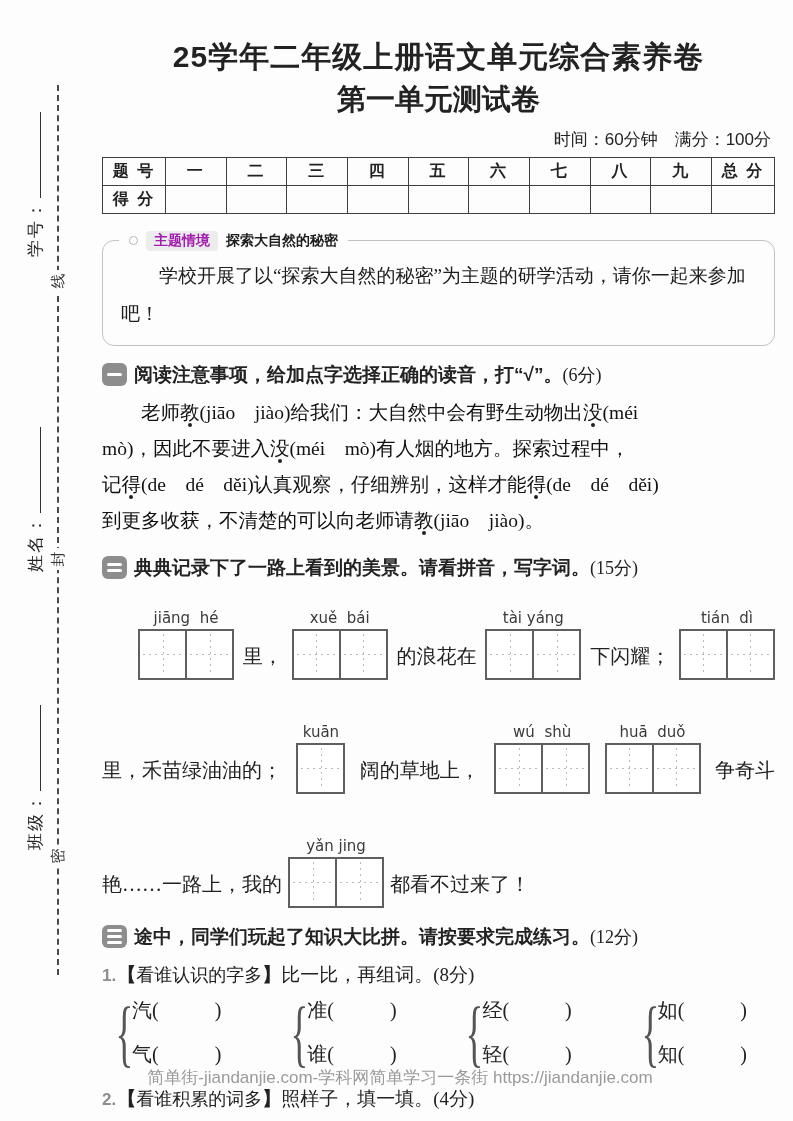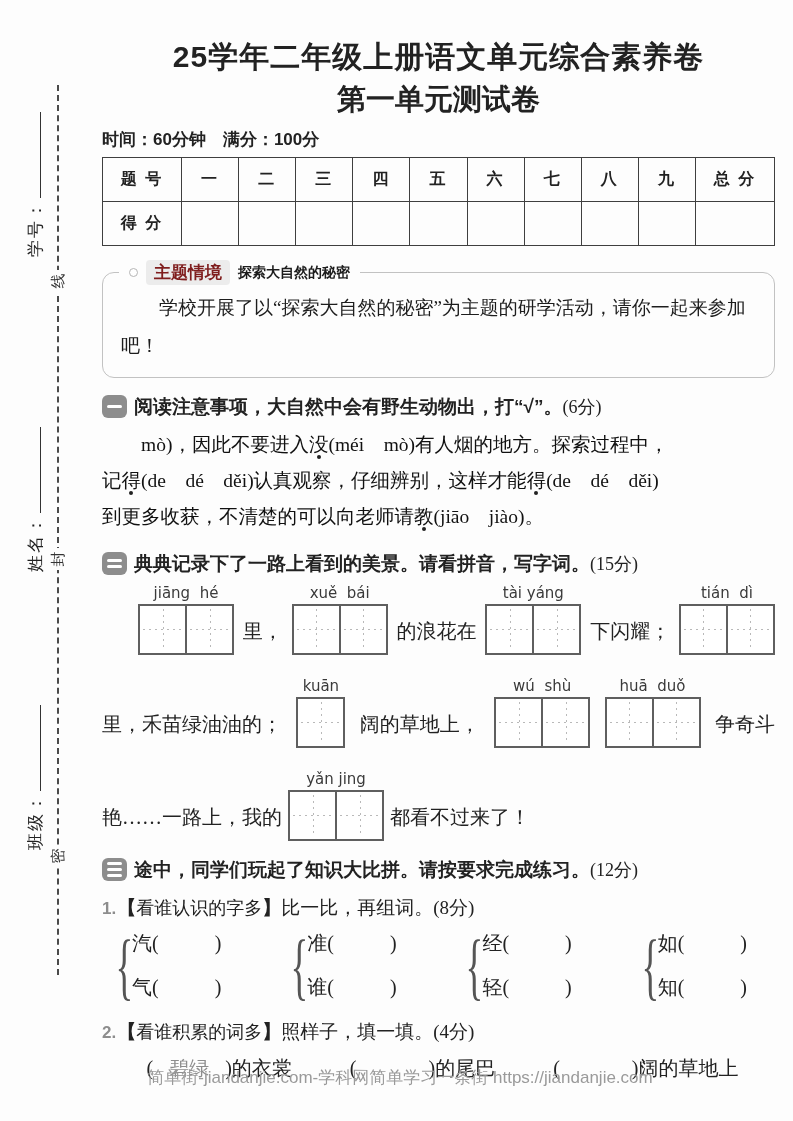--- a/index.html
+++ b/index.html
@@ -20,35 +20,35 @@
     white-space:nowrap;font-size:17px;color:#222;letter-spacing:2px;
     font-family:"Liberation Sans",sans-serif;}
   .margin-field .uline{display:inline-block;width:86px;border-bottom:1.5px solid #333;
     height:14px;margin-left:2px;}
 
   
   .content{position:absolute;left:102px;top:0;width:673px;}
   .title{margin:38px 0 0 0;text-align:center;font-size:30px;line-height:1.25;
     font-weight:700;letter-spacing:1px;}
   .subtitle{margin:4px 0 0 0;text-align:center;font-size:29px;font-weight:700;}
-  .meta{margin-top:8px;font-size:17px;font-weight:700;padding-right:4px;}
+  .meta{margin-top:8px;text-align:right;font-size:17px;font-weight:400;padding-right:4px;}
 
   table.score{border-collapse:collapse;width:100%;margin-top:6px;table-layout:fixed;}
   table.score td{border:1.5px solid #3f3f3f;height:27px;text-align:center;
-    font-size:16px;font-weight:600;letter-spacing:2px;padding:8px;}
+    font-size:16px;font-weight:600;letter-spacing:2px;padding:0;}
   table.score td.lab{width:62px;}
 
   
   .theme-box{position:relative;margin-top:26px;border:1.5px solid #c2c2c2;
     border-radius:12px;padding:16px 18px 12px 18px;}
   .theme-head{position:absolute;top:-15px;left:16px;height:30px;display:flex;
     align-items:center;gap:8px;background:#fdfdfd;padding:0 10px;}
   .theme-circle{width:7px;height:7px;border:1.5px solid #b5b5b5;border-radius:50%;
     background:#fff;}
-  .theme-badge{background:#ececec;color:#7f1d1d;font-weight:700;font-size:17px;
+  .theme-badge{background:#ececec;color:#a21caf;font-weight:700;font-size:14px;
     padding:1px 8px;border-radius:4px;}
   .theme-title{font-size:14px;font-weight:700;color:#1d1d1d;}
   .theme-body{font-size:19px;line-height:38px;text-indent:2em;color:#1d1d1d;}
 
   
   .sec-header{display:flex;align-items:flex-start;gap:7px;margin-top:15px;}
   .sec-icon{flex:0 0 auto;width:25px;height:23px;margin-top:2px;background:#8d8d8d;
     border-radius:6px;display:flex;flex-direction:column;justify-content:center;
     align-items:center;gap:3px;}
   .sec-icon i{display:block;width:15px;height:3px;background:#fff;border-radius:1.5px;}
@@ -62,21 +62,21 @@
   .dot{position:relative;}
   .dot::after{content:"";position:absolute;left:50%;bottom:-4px;width:4px;height:4px;
     border-radius:50%;background:#222;transform:translateX(-50%);}
 
   
   .pinrow{display:flex;align-items:flex-end;margin-top:6px;}
   .pinrow.justify{justify-content:space-between;}
   .pinrow.indent{padding-left:36px;}
   .pinrow.gap{gap:6px;}
   .pinrow + .pinrow{margin-top:22px;}
-  .grid-group{display:flex;flex-direction:column;align-items:center;}
+  .grid-group{display:flex;flex-direction:column;align-items:center;margin-top:21px;}
   .pinyin{font-family:"DejaVu Sans",sans-serif;font-size:15px;color:#3a3a3a;
     white-space:pre;margin-bottom:2px;}
   .wgrid{display:flex;border:2px solid #5f5f5f;background:#fff;}
   .cell{width:45px;height:47px;position:relative;}
   .cell + .cell{border-left:2px solid #5f5f5f;}
   .cell::before{content:"";position:absolute;left:50%;top:3px;bottom:3px;width:1px;
     background:repeating-linear-gradient(to bottom,#b9b9b9 0 2px,transparent 2px 6px);}
   .cell::after{content:"";position:absolute;top:50%;left:3px;right:3px;height:1px;
     background:repeating-linear-gradient(to right,#b9b9b9 0 2px,transparent 2px 6px);}
   .inline-text{font-family:"Liberation Serif",serif;font-size:20px;padding-bottom:10px;
@@ -159,23 +159,24 @@
       <span class="theme-badge">主题情境</span>
       <span class="theme-title">探索大自然的秘密</span>
     </div>
     <div class="theme-body kai">学校开展了以“探索大自然的秘密”为主题的研学活动，请你一起来参加吧！</div>
   </div>
 
   <div class="sec-header">
     <span class="sec-icon">
         <i></i>
       </span>
-    <div class="sec-head-text"><span>阅读注意事项，大自然中会有野生动物出，打“√”。</span><span class="sec-score">(6分)</span></div>
+    <div class="sec-head-text"><span>阅读注意事项，给加点字选择正确的读音，打“√”。</span><span class="sec-score">(6分)</span></div>
   </div>
   <div class="para kai">
+      <div class="line"><span>老师</span><span class="dot">教</span><span>(jiāo　jiào)给我们：大自然中会有野生动物出</span><span class="dot">没</span><span>(méi</span></div>
       <div class="line"><span>mò)，因此不要进入</span><span class="dot">没</span><span>(méi　mò)有人烟的地方。探索过程中，</span></div>
       <div class="line"><span>记</span><span class="dot">得</span><span>(de　dé　děi)认真观察，仔细辨别，这样才能</span><span class="dot">得</span><span>(de　dé　děi)</span></div>
       <div class="line"><span>到更多收获，不清楚的可以向老师请</span><span class="dot">教</span><span>(jiāo　jiào)。</span></div>
     </div>
 
   <div class="sec-header">
     <span class="sec-icon">
         <i></i>
         <i></i>
       </span>

